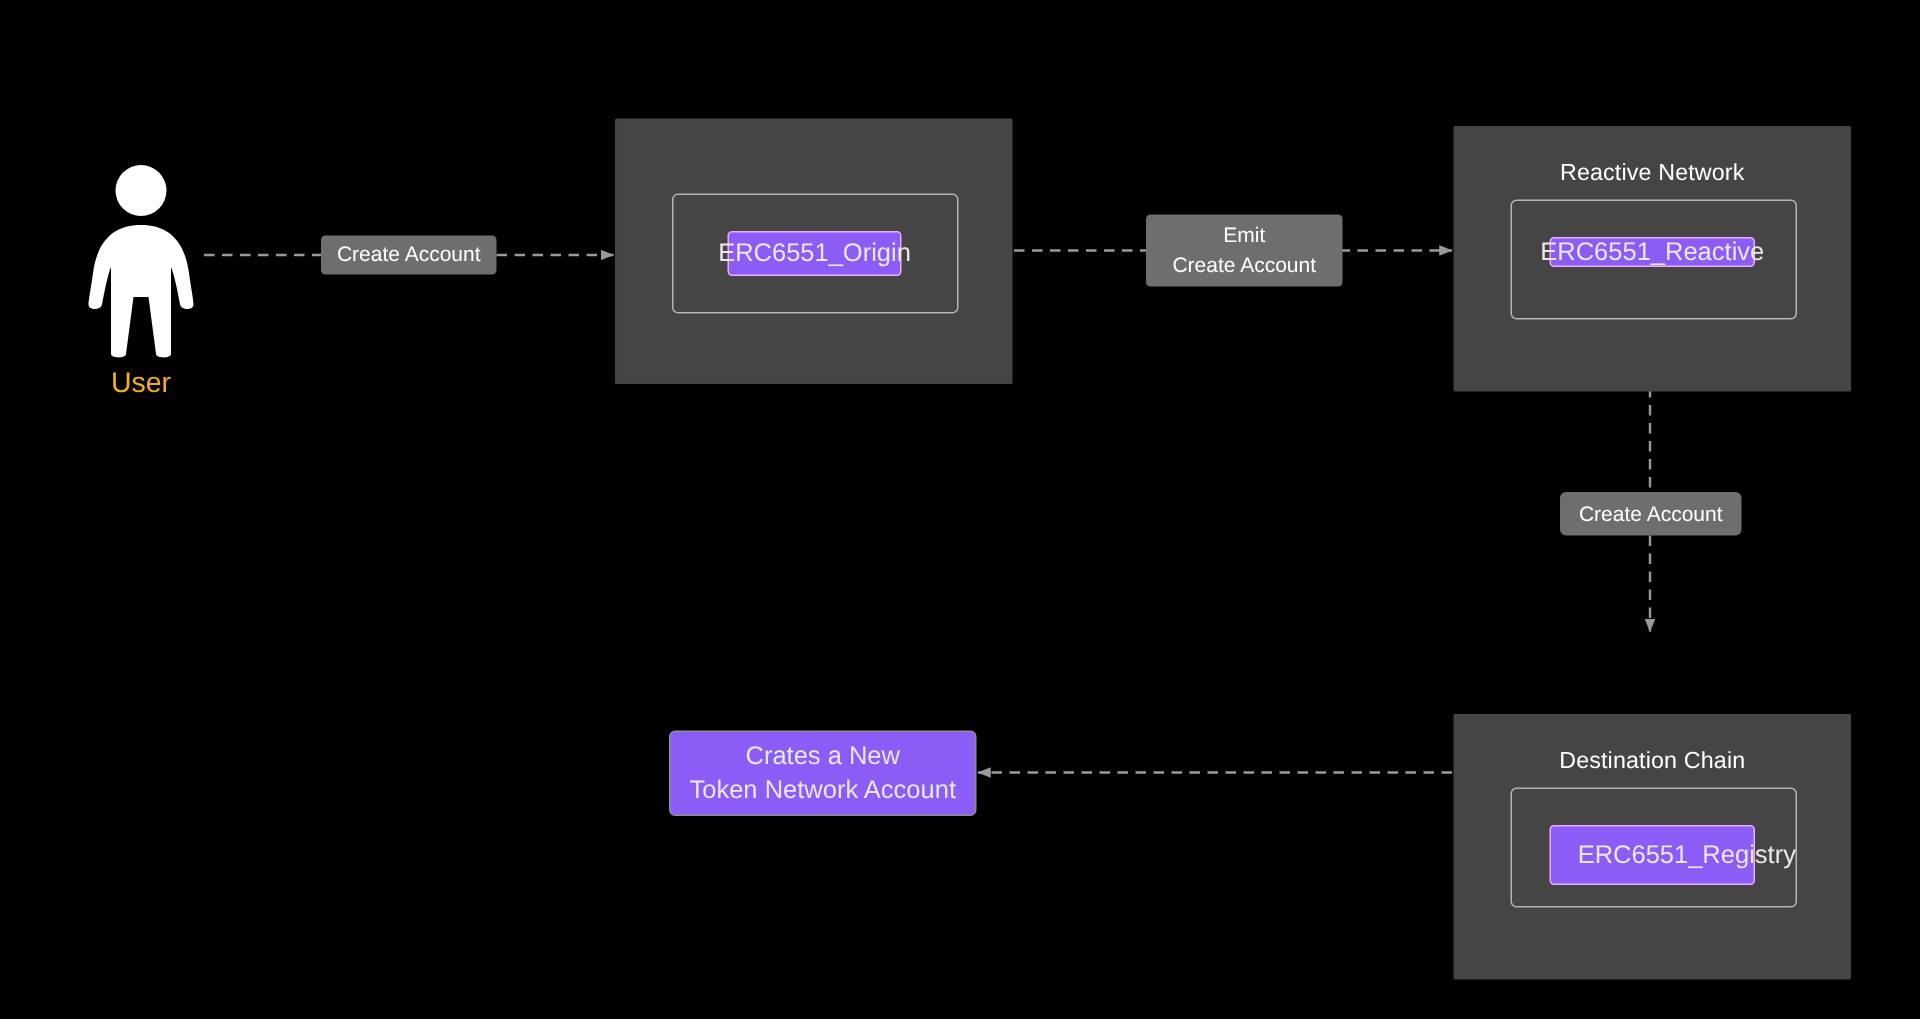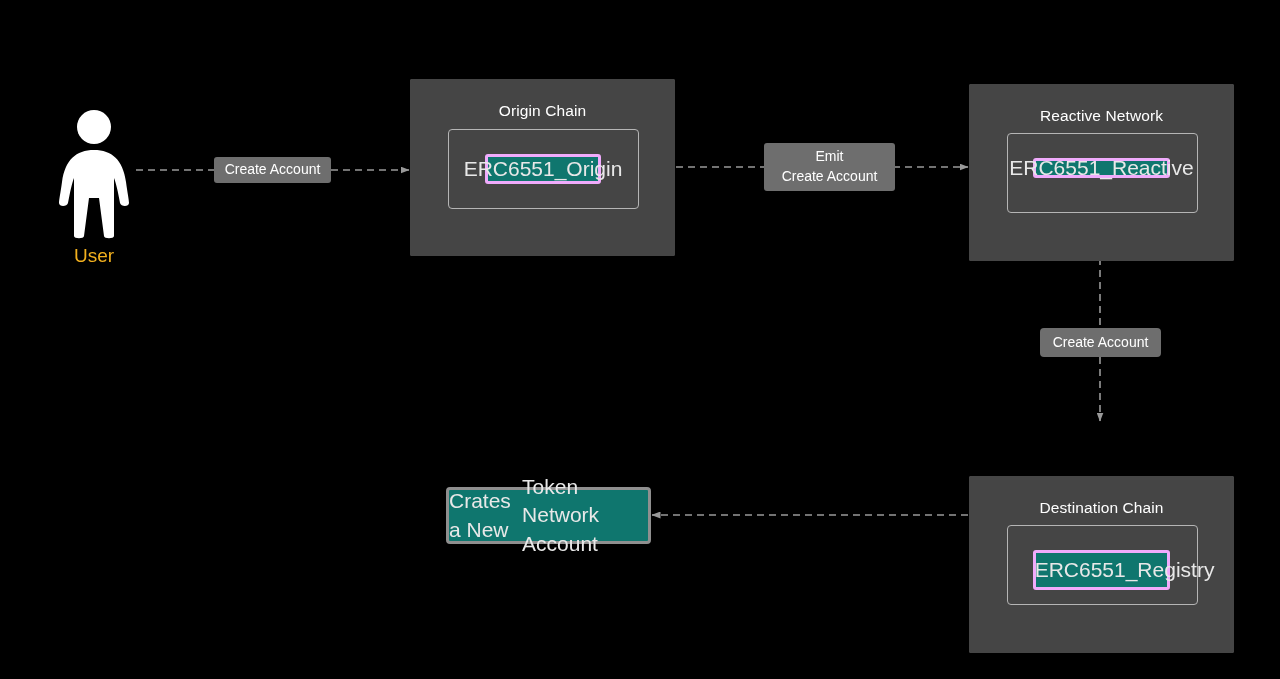--- a/index.html
+++ b/index.html
@@ -54,37 +54,37 @@
   .inner-frame {
     position: absolute;
     border: 1px solid #b5b5b5;
     border-radius: 4px;
     background: transparent;
     box-sizing: border-box;
   }
   
   .node {
     position: absolute;
-    background: #0f766e;
-    border: 3px solid #f0abfc;
+    background: #8b5cf6;
+    border: 1px solid #f0abfc;
     border-radius: 3px;
     box-sizing: border-box;
     display: flex;
     align-items: center;
     justify-content: center;
     color: #e8e8e8;
-    font-size: 21px;
+    font-size: 17px;
     font-family: "Liberation Sans", sans-serif;
     white-space: nowrap;
     line-height: 1.35;
   }
   .node.multiline {
-    flex-direction: row;
+    flex-direction: column;
     white-space: normal;
-    text-align: left;
+    text-align: center;
     border-color: #8f8f8f;
     border-radius: 4px;
   }
   .node.multiline .node-line {
     display: block;
   }
   
   .edge-label {
     position: absolute;
     background: #6e6e6e;
@@ -157,21 +157,20 @@
              C 46 131, 56 131, 56 128
              L 56 70
              C 58 75, 60 84, 62 95
              C 63 99, 71 99, 71 95
              C 71 92, 69.5 85, 68 74
              C 65 52, 54 42, 36 42 Z"></path>
   </svg>
   <div class="actor-label" style="left:38px; top:245px; width:112px;">User</div>
 
   <div class="subgraph" style="left:410px; top:79px; width:265px; height:177px;">
-    <div class="subgraph-title" style="top:22px;">Origin Chain</div>
     <div class="inner-frame" style="left:37px; top:49px; width:191px; height:80px;"></div>
     <div class="node" style="left:74px; top:74px; width:116px; height:30px;">ERC6551_Origin</div>
   </div>
 
   <div class="subgraph" style="left:969px; top:84px; width:265px; height:177px;">
     <div class="subgraph-title" style="top:22px;">Reactive Network</div>
     <div class="inner-frame" style="left:37px; top:48px; width:191px; height:80px;"></div>
     <div class="node" style="left:63px; top:73px; width:137px; height:20px;">ERC6551_Reactive</div>
   </div>
 

